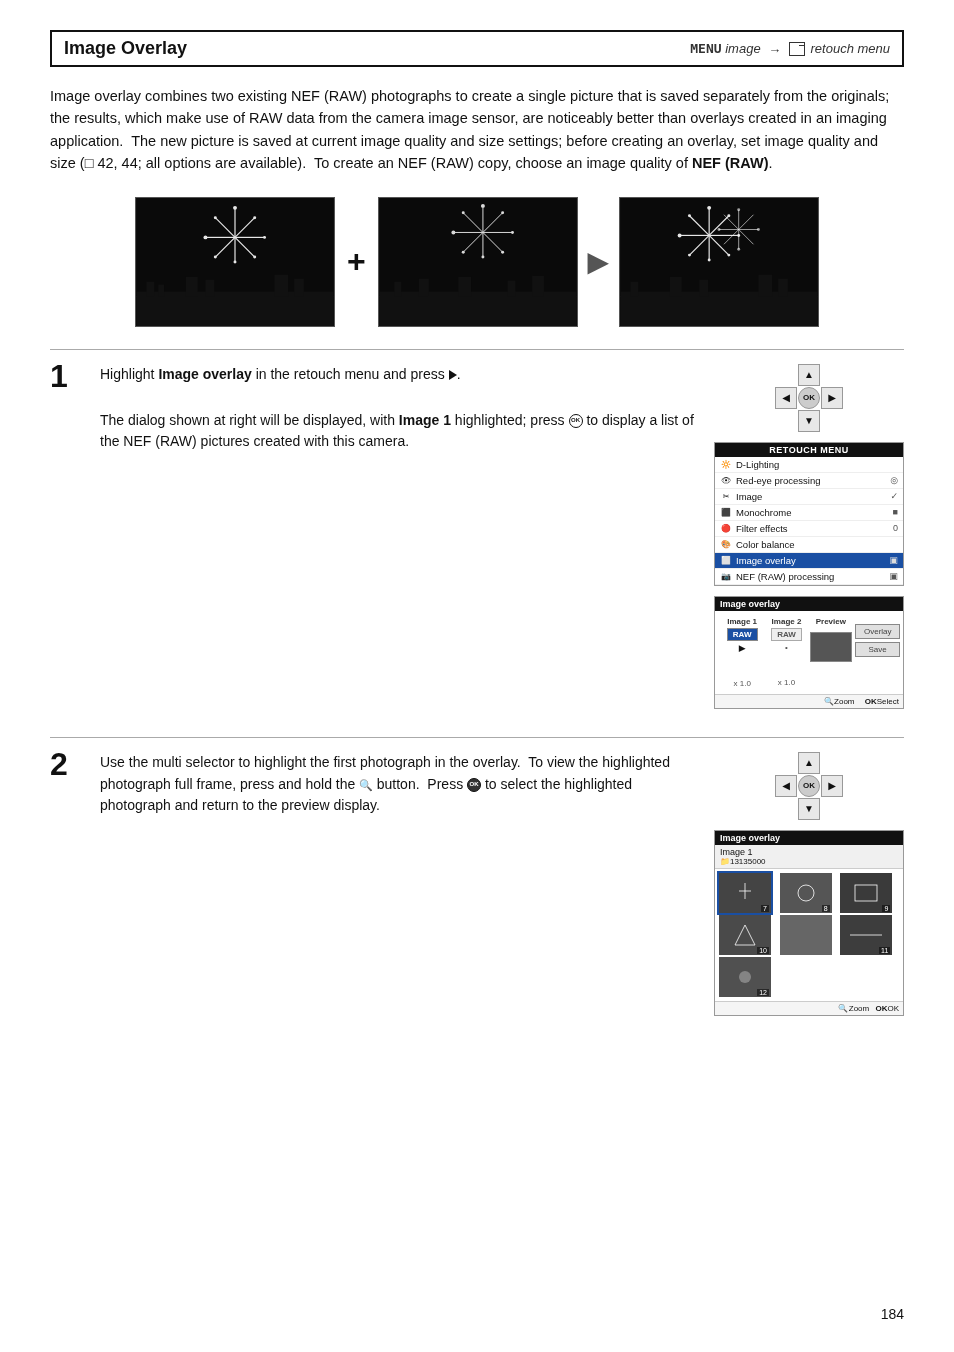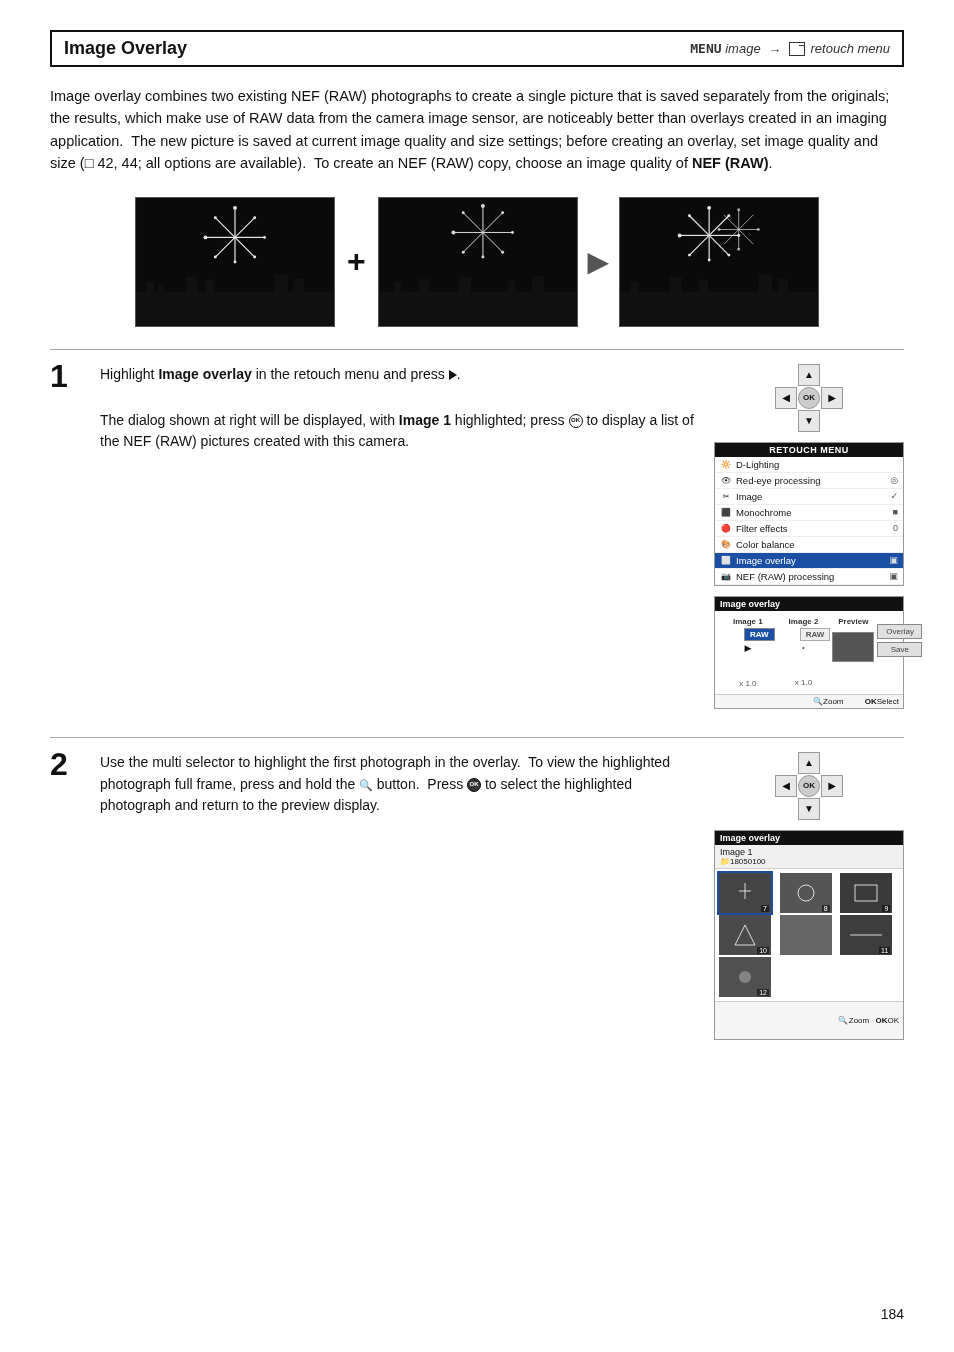--- a/index.html
+++ b/index.html
@@ -256,21 +256,20 @@
       color: #333;
       font-weight: bold;
     }
     .raw-btn {
       border: 1px solid #888;
       background: #1a4fa3;
       color: #fff;
       font-size: 8px;
       padding: 1px 5px;
       font-weight: bold;
-      margin-left: 23px;
     }
     .raw-btn.inactive {
       background: #eee;
       color: #555;
       border-color: #aaa;
     }
     .raw-dot {
       font-size: 8px;
       color: #555;
     }
@@ -350,21 +349,21 @@
       bottom: 1px;
       right: 2px;
       font-size: 7px;
       color: #fff;
       background: rgba(0,0,0,0.5);
       padding: 0 2px;
     }
     .img-select-footer {
       text-align: right;
       font-size: 8px;
-      padding: 14px 4px;
+      padding: 2px 4px;
       border-top: 0.5px solid #ccc;
       background: #f5f5f5;
     }
 
     
     .page-number {
       position: fixed;
       bottom: 30px;
       right: 50px;
       font-size: 14px;
@@ -654,21 +653,21 @@
             </div>
           </div>
         </div>
         <div class="overlay-right-col">
           <div class="overlay-btn">Overlay</div>
           <div class="overlay-btn">Save</div>
         </div>
       </div>
       <div class="overlay-footer">
         <span>🔍Zoom</span>
-        <span style="margin-left:19px;"><strong>OK</strong>Select</span>
+        <span style="margin-left:8px;"><strong>OK</strong>Select</span>
       </div>
     </div>
   </div>
 </div>
 
 <div class="step" style="margin-top:10px;">
   <span class="step-number">2</span>
   <div class="step-content">
     <div class="step-body">
       Use the multi selector to highlight the first
@@ -688,21 +687,21 @@
         <div class="nav-btn center">OK</div>
         <div class="nav-btn right">▶</div>
         <div class="nav-btn down">▼</div>
       </div>
     </div>
 
     <div class="img-select-ui">
       <div class="img-select-header">Image overlay</div>
       <div class="img-select-sub">
         <div>Image 1</div>
-        <div class="img-select-sub-label">📁18050100</div>
+        <div class="img-select-sub-label">📁13135000</div>
       </div>
       <div class="img-grid">
 
         <div class="img-thumb highlighted">
           <svg width="52" height="40" viewBox="0 0 52 40">
               <rect width="52" height="40" fill="#444"></rect>
               <line x1="20" y1="18" x2="32" y2="18" stroke="white" stroke-width="0.8"></line>
               <line x1="26" y1="10" x2="26" y2="26" stroke="white" stroke-width="0.8"></line>
             </svg>
           <span class="img-thumb-num">7</span>

